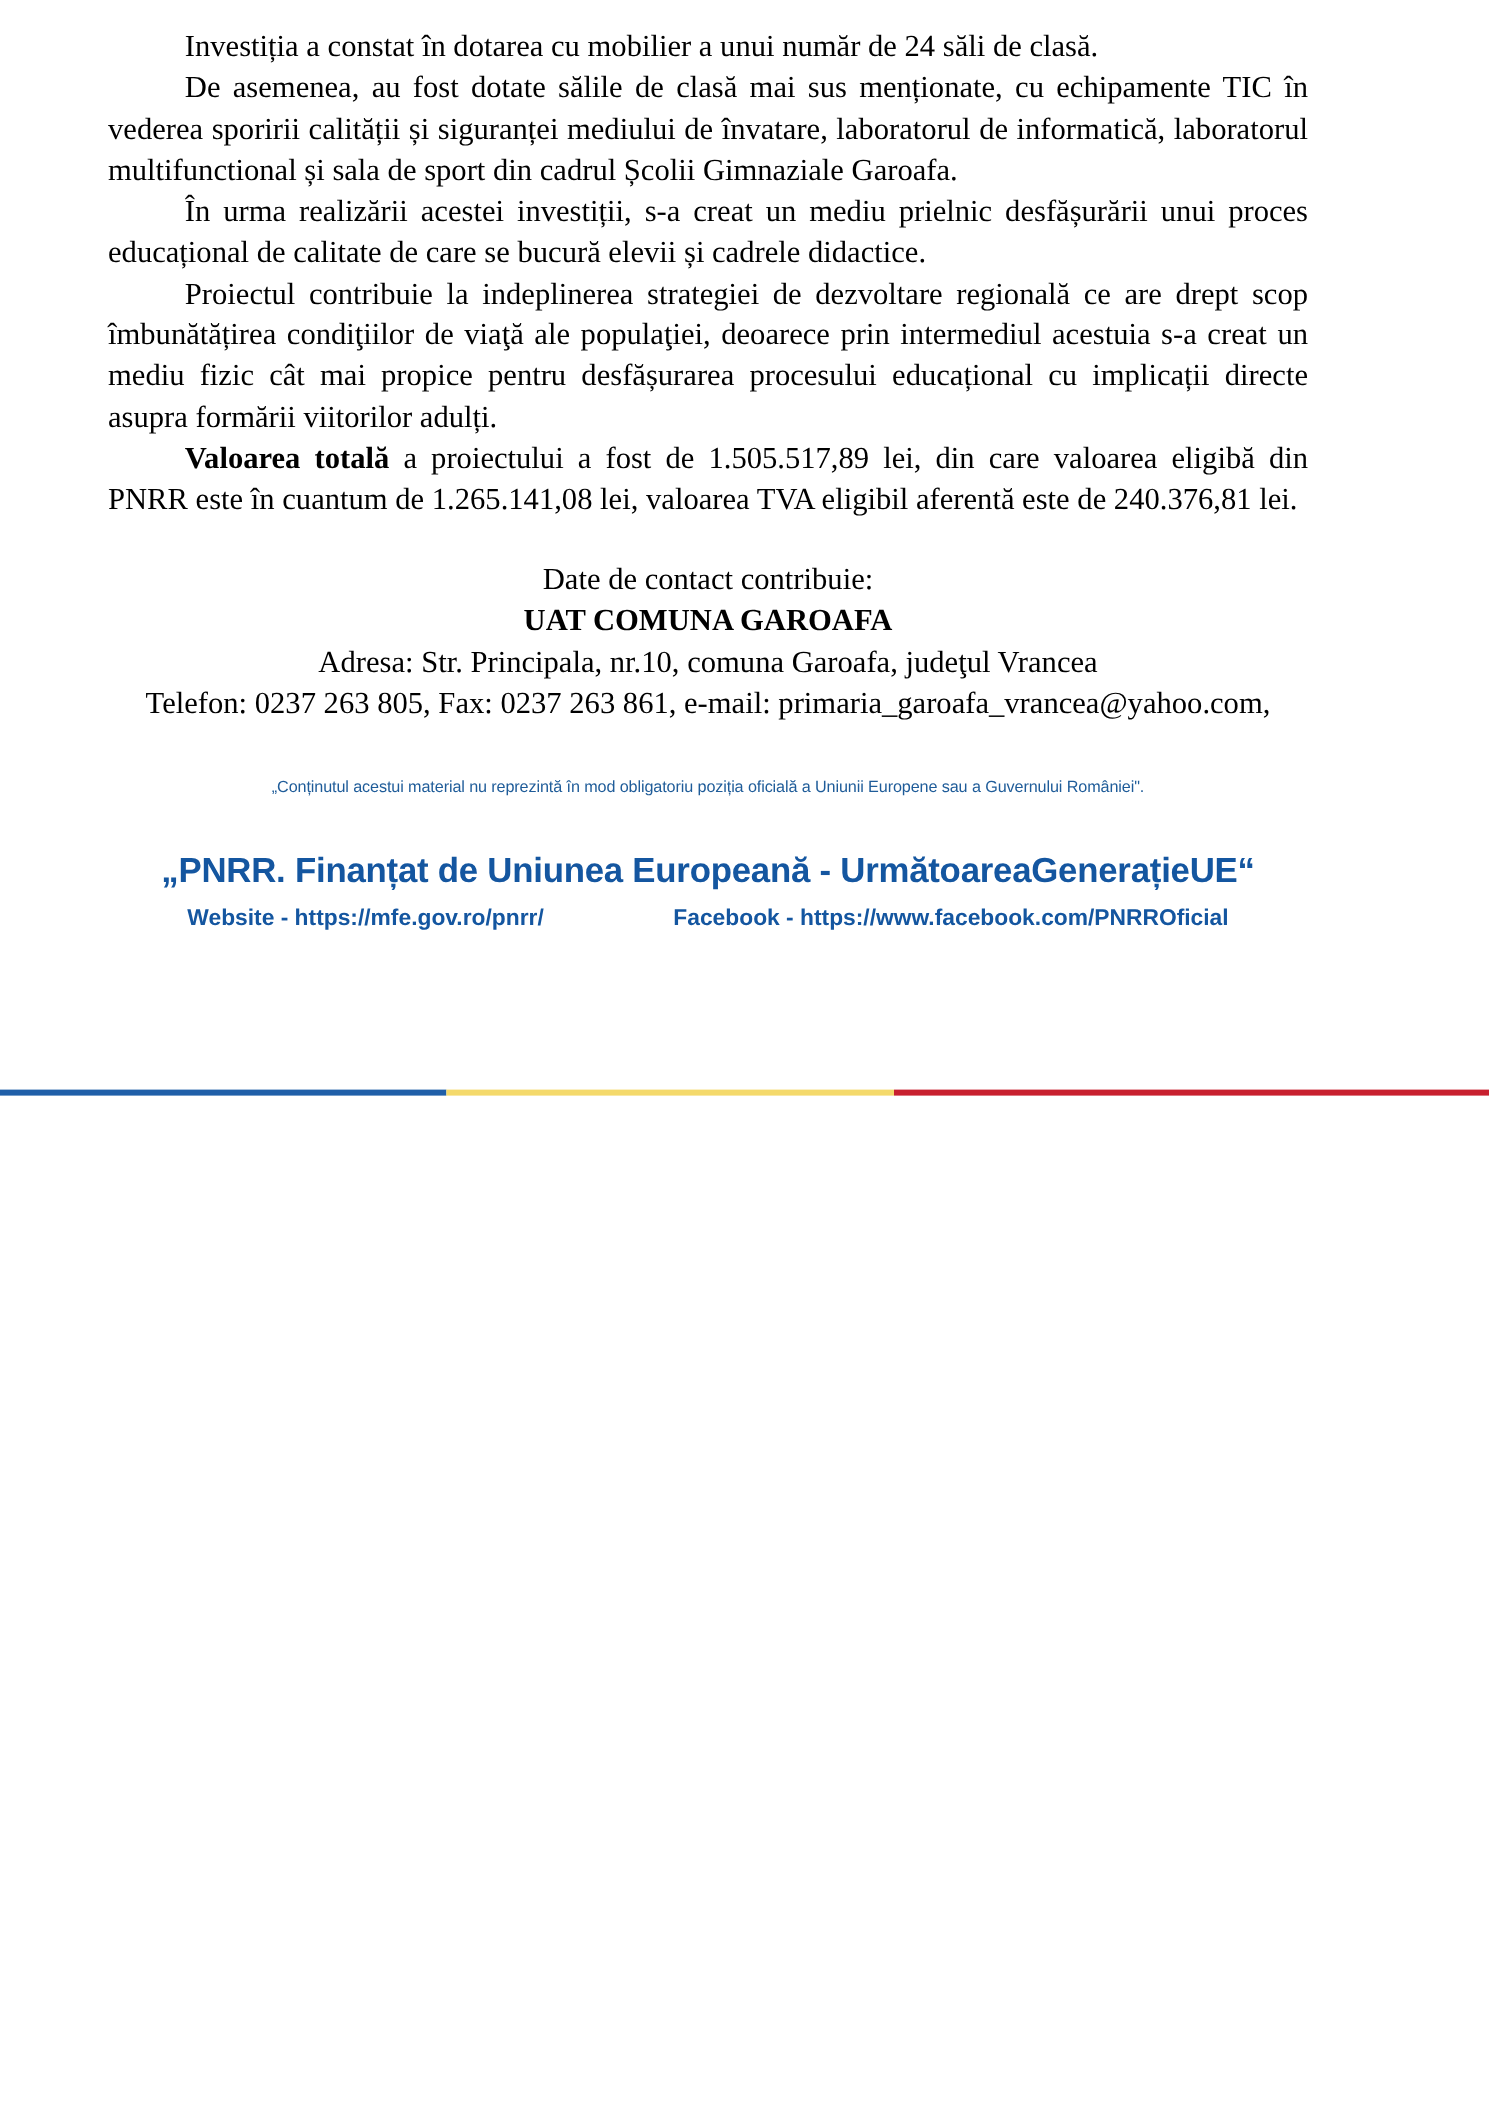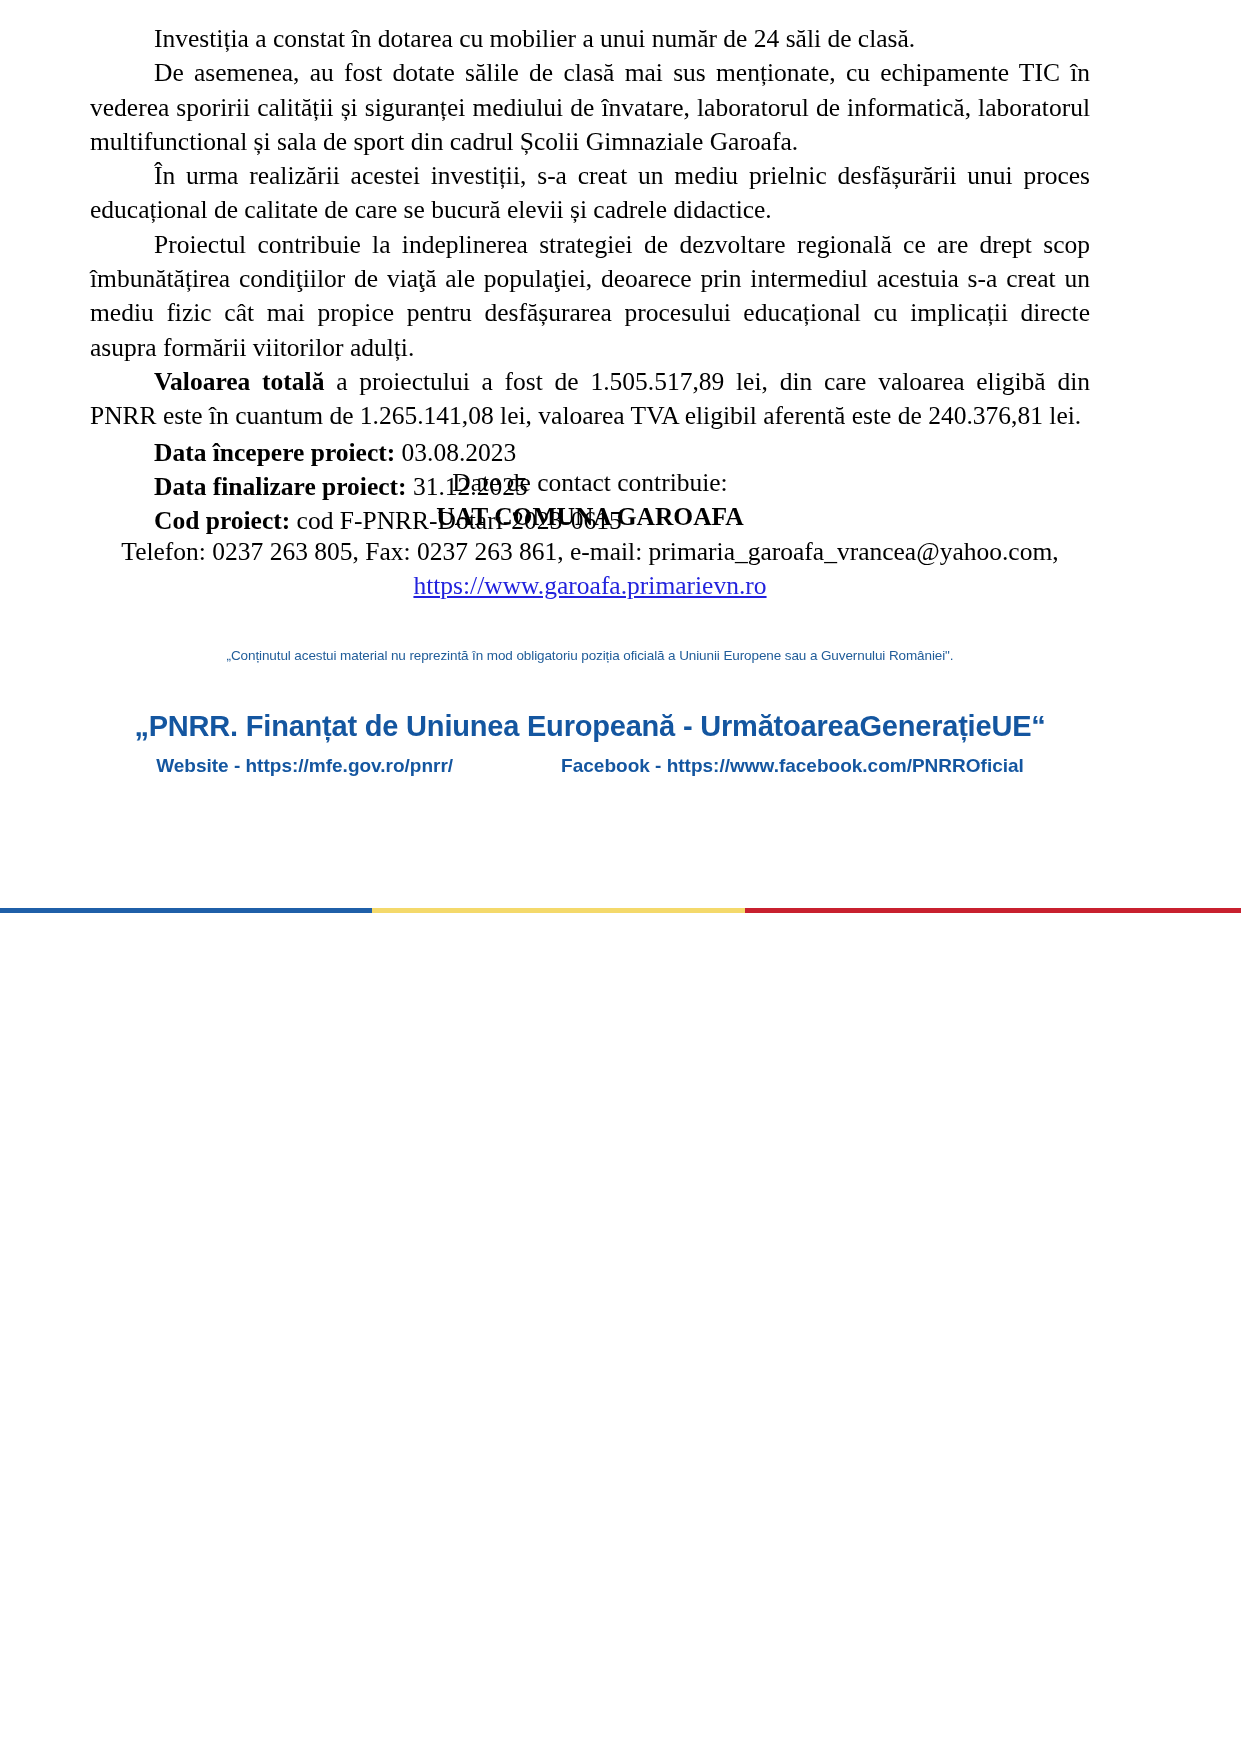--- a/index.html
+++ b/index.html
@@ -136,33 +136,28 @@
     <p class="para">Investiția a constat în dotarea cu mobilier a unui număr de 24 săli de clasă.</p>
 
     <p class="para"> De asemenea, au fost dotate sălile de clasă mai sus menționate, cu echipamente TIC în vederea sporirii calității și siguranței mediului de învatare, laboratorul de informatică,  laboratorul multifunctional și sala de sport din cadrul Școlii Gimnaziale Garoafa.</p>
 
     <p class="para">În urma realizării acestei investiții, s-a  creat un mediu prielnic desfășurării unui proces educațional de calitate de care se  bucură elevii și cadrele didactice.</p>
 
     <p class="para">Proiectul contribuie la indeplinerea strategiei de dezvoltare regională ce are drept scop îmbunătățirea condiţiilor de viaţă ale populaţiei, deoarece prin intermediul acestuia s-a creat un mediu fizic cât mai propice pentru desfășurarea procesului educațional cu implicații directe asupra formării viitorilor adulți.</p>
 
     <p class="para"><b class="b">Valoarea totală</b><span> a proiectului a fost de 1.505.517,89  lei, din care valoarea  eligibă din PNRR este în cuantum de 1.265.141,08 lei, valoarea TVA eligibil aferentă este de 240.376,81 lei.</span></p>
 
-    <div class="datelines">
-      <p class="dateline"><b class="b">Data începere proiect:</b><span> 03.08.2023</span></p>
-      <p class="dateline"><b class="b">Data finalizare proiect:</b><span> 31.12.2025</span></p>
-      <p class="dateline"><b class="b">Cod proiect:</b><span> cod F-PNRR-Dotari-2023-0615</span></p>
-    </div>
 
   </div>
 
   <div class="contact-block">
     <p class="contact">Date de contact contribuie:</p>
     <p class="contact bold">UAT COMUNA GAROAFA</p>
+    <p class="contact">Adresa: Str. Principala, nr.10, comuna Garoafa, judeţul Vrancea</p>
     <p class="contact">Telefon: 0237 263 805, Fax: 0237 263 861, e-mail: primaria_garoafa_vrancea@yahoo.com,</p>
-    <p class="contact"><a class="weblink" href="#" style="color: rgb(34, 34, 221);">https://www.garoafa.primarievn.ro</a></p>
   </div>
 
   <div class="disclaimer" style="color: rgb(31, 92, 153);">„Conținutul acestui material nu reprezintă în mod obligatoriu poziția oficială a Uniunii Europene sau a Guvernului României".</div>
 
   <div class="headline" style="color: rgb(20, 86, 160);">„PNRR. Finanțat de Uniunea Europeană - UrmătoareaGenerațieUE“</div>
 
   <div class="footer-links">
     <span style="color: rgb(20, 86, 160);">Website - https://mfe.gov.ro/pnrr/</span>
     <span style="color: rgb(20, 86, 160);">Facebook - https://www.facebook.com/PNRROficial</span>
   </div>

